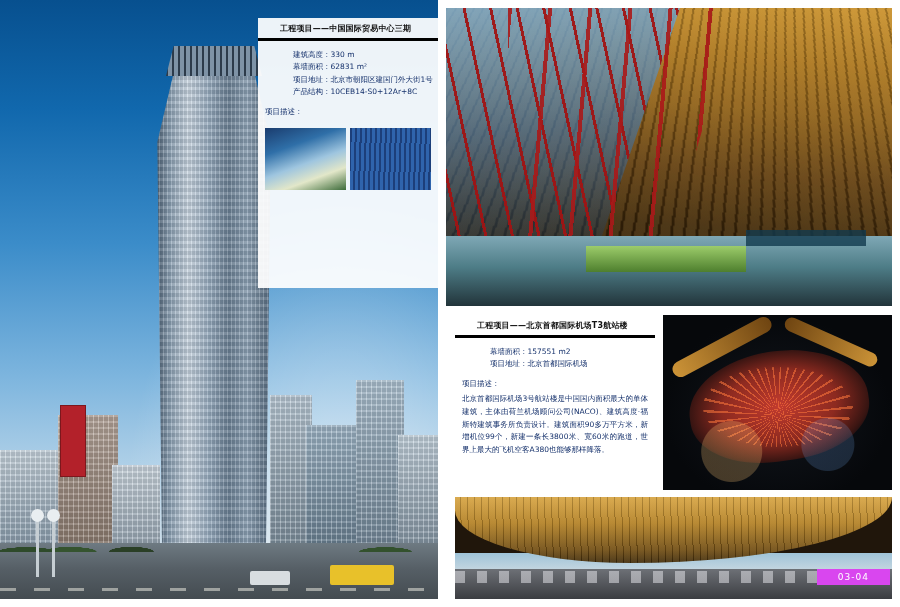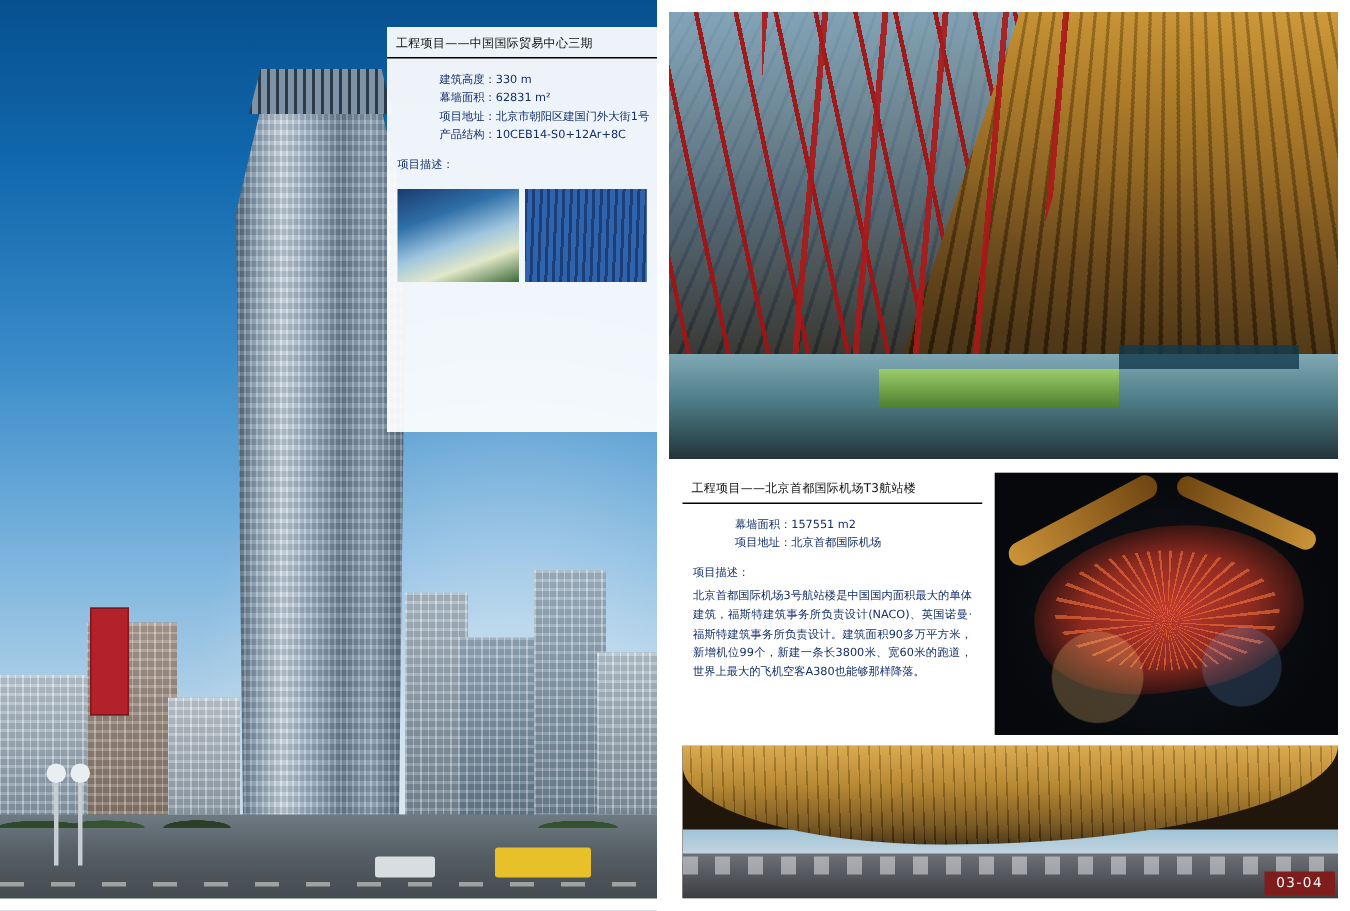--- a/index.html
+++ b/index.html
@@ -85,22 +85,22 @@
   .panel1 {
     position:absolute; left:258px; top:18px; width:180px; height:270px;
     background: rgba(255,255,255,0.93);
     padding: 0;
   }
   .panel2 {
     position:absolute; left:455px; top:315px; width:200px; height:175px;
     background:#ffffff;
   }
   .panel-head {
-    font-size:8px; color:#111; padding:5px 6px 4px 6px;
-    border-bottom:1px solid #000000; letter-spacing:0.2px; white-space:nowrap;
+    font-size:8px; color:#111; padding:5px 6px 4px 22px;
+    border-bottom:3px solid #000000; letter-spacing:0.2px; white-space:nowrap;font-weight:bold;
   }
   .panel-body { padding:8px 7px 6px 7px; }
   .spec-line { font-size:7.5px; color:#14306b; line-height:1.65; white-space:nowrap;padding-left:28px; }
   .desc-title { font-size:7.5px; color:#14306b; margin-top:7px; line-height:1.6; }
   .desc-body { font-size:7.5px; color:#14306b; line-height:1.72; text-align:justify; margin-top:3px; }
 
   .panel1 .thumbs { display:flex; gap:4px; padding:4px 7px 7px 7px; }
   .thumb { width:82px; height:62px; }
   .thumb-a { background: linear-gradient(160deg,#1a3c6e 0%, #2f6fa8 30%, #9ec5df 55%, #e2e7c9 75%, #3c6b39 100%); }
   .thumb-b { background: repeating-linear-gradient(92deg, #1c3f7a 0 2px, #2f64ac 2px 5px), linear-gradient(180deg,#14305f,#24508f); }
@@ -184,23 +184,23 @@
     background: repeating-linear-gradient(88deg, rgba(0,0,0,0.18) 0 1px, rgba(255,230,180,0.10) 1px 7px);
     border-radius: 0 0 60% 40% / 0 0 100% 80%;
   }
   .br-sky { position:absolute; left:0; top:56px; width:437px; height:22px; background:linear-gradient(180deg,#9fc3d8,#cfdbe2); }
   .br-ground { position:absolute; left:0; bottom:0; width:437px; height:30px; background:linear-gradient(180deg,#6d7076,#3b3d41); }
   .br-cars { position:absolute; bottom:16px; left:0; width:437px; height:12px;
     background: repeating-linear-gradient(90deg, rgba(230,230,235,0.75) 0 10px, transparent 10px 22px); opacity:.7; }
 
   
   .pagenum {
-    position:absolute; right:10px; bottom:10px;
-    background:#7f1d1d; color:#fff; font-size:9px;
-    padding:3px 8px; letter-spacing:1px;
+    position:absolute; right:10px; bottom:22px;
+    background:#d946ef; color:#fff; font-size:9px;
+    padding:3px 21px; letter-spacing:1px;
   }
   
   .gap-v { position:absolute; left:438px; top:0; width:8px; height:607px; background:#fff; }
   .gap-h1 { position:absolute; left:446px; top:306px; width:446px; height:9px; background:#fff; }
   .gap-h2 { position:absolute; left:446px; top:490px; width:446px; height:7px; background:#fff; }
   .gap-bottom { position:absolute; left:0; top:599px; width:900px; height:8px; background:#fff; }
   .gap-right { position:absolute; left:892px; top:0; width:8px; height:607px; background:#fff; }
   .gap-mid { position:absolute; left:655px; top:315px; width:8px; height:175px; background:#fff; }
 </style>
 </head>
@@ -274,21 +274,21 @@
     <div class="tr-green"></div>
     <div class="tr-sign"></div>
   </div>
 
   <div class="panel2">
     <div class="panel-head">工程项目——北京首都国际机场T3航站楼</div>
     <div class="panel-body">
       <div class="spec-line">幕墙面积：157551 m2</div>
       <div class="spec-line">项目地址：北京首都国际机场</div>
       <div class="desc-title">项目描述：</div>
-      <div class="desc-body">北京首都国际机场3号航站楼是中国国内面积最大的单体建筑，福斯特建筑事务所负责设计(NACO)、英国诺曼·福斯特建筑事务所负责设计。建筑面积90多万平方米，新增机位99个，新建一条长3800米、宽60米的跑道，世界上最大的飞机空客A380也能够那样降落。</div>
+      <div class="desc-body">北京首都国际机场3号航站楼是中国国内面积最大的单体建筑，主体由荷兰机场顾问公司(NACO)、建筑高度·福斯特建筑事务所负责设计。建筑面积90多万平方米，新增机位99个，新建一条长3800米、宽60米的跑道，世界上最大的飞机空客A380也能够那样降落。</div>
     </div>
   </div>
 
   <div class="photo-mr">
     <div class="mr-bg"></div>
     <div class="mr-arm1"></div>
     <div class="mr-arm2"></div>
     <div class="mr-shape"></div>
     <div class="mr-roof"></div>
     <div class="mr-lights"></div>

